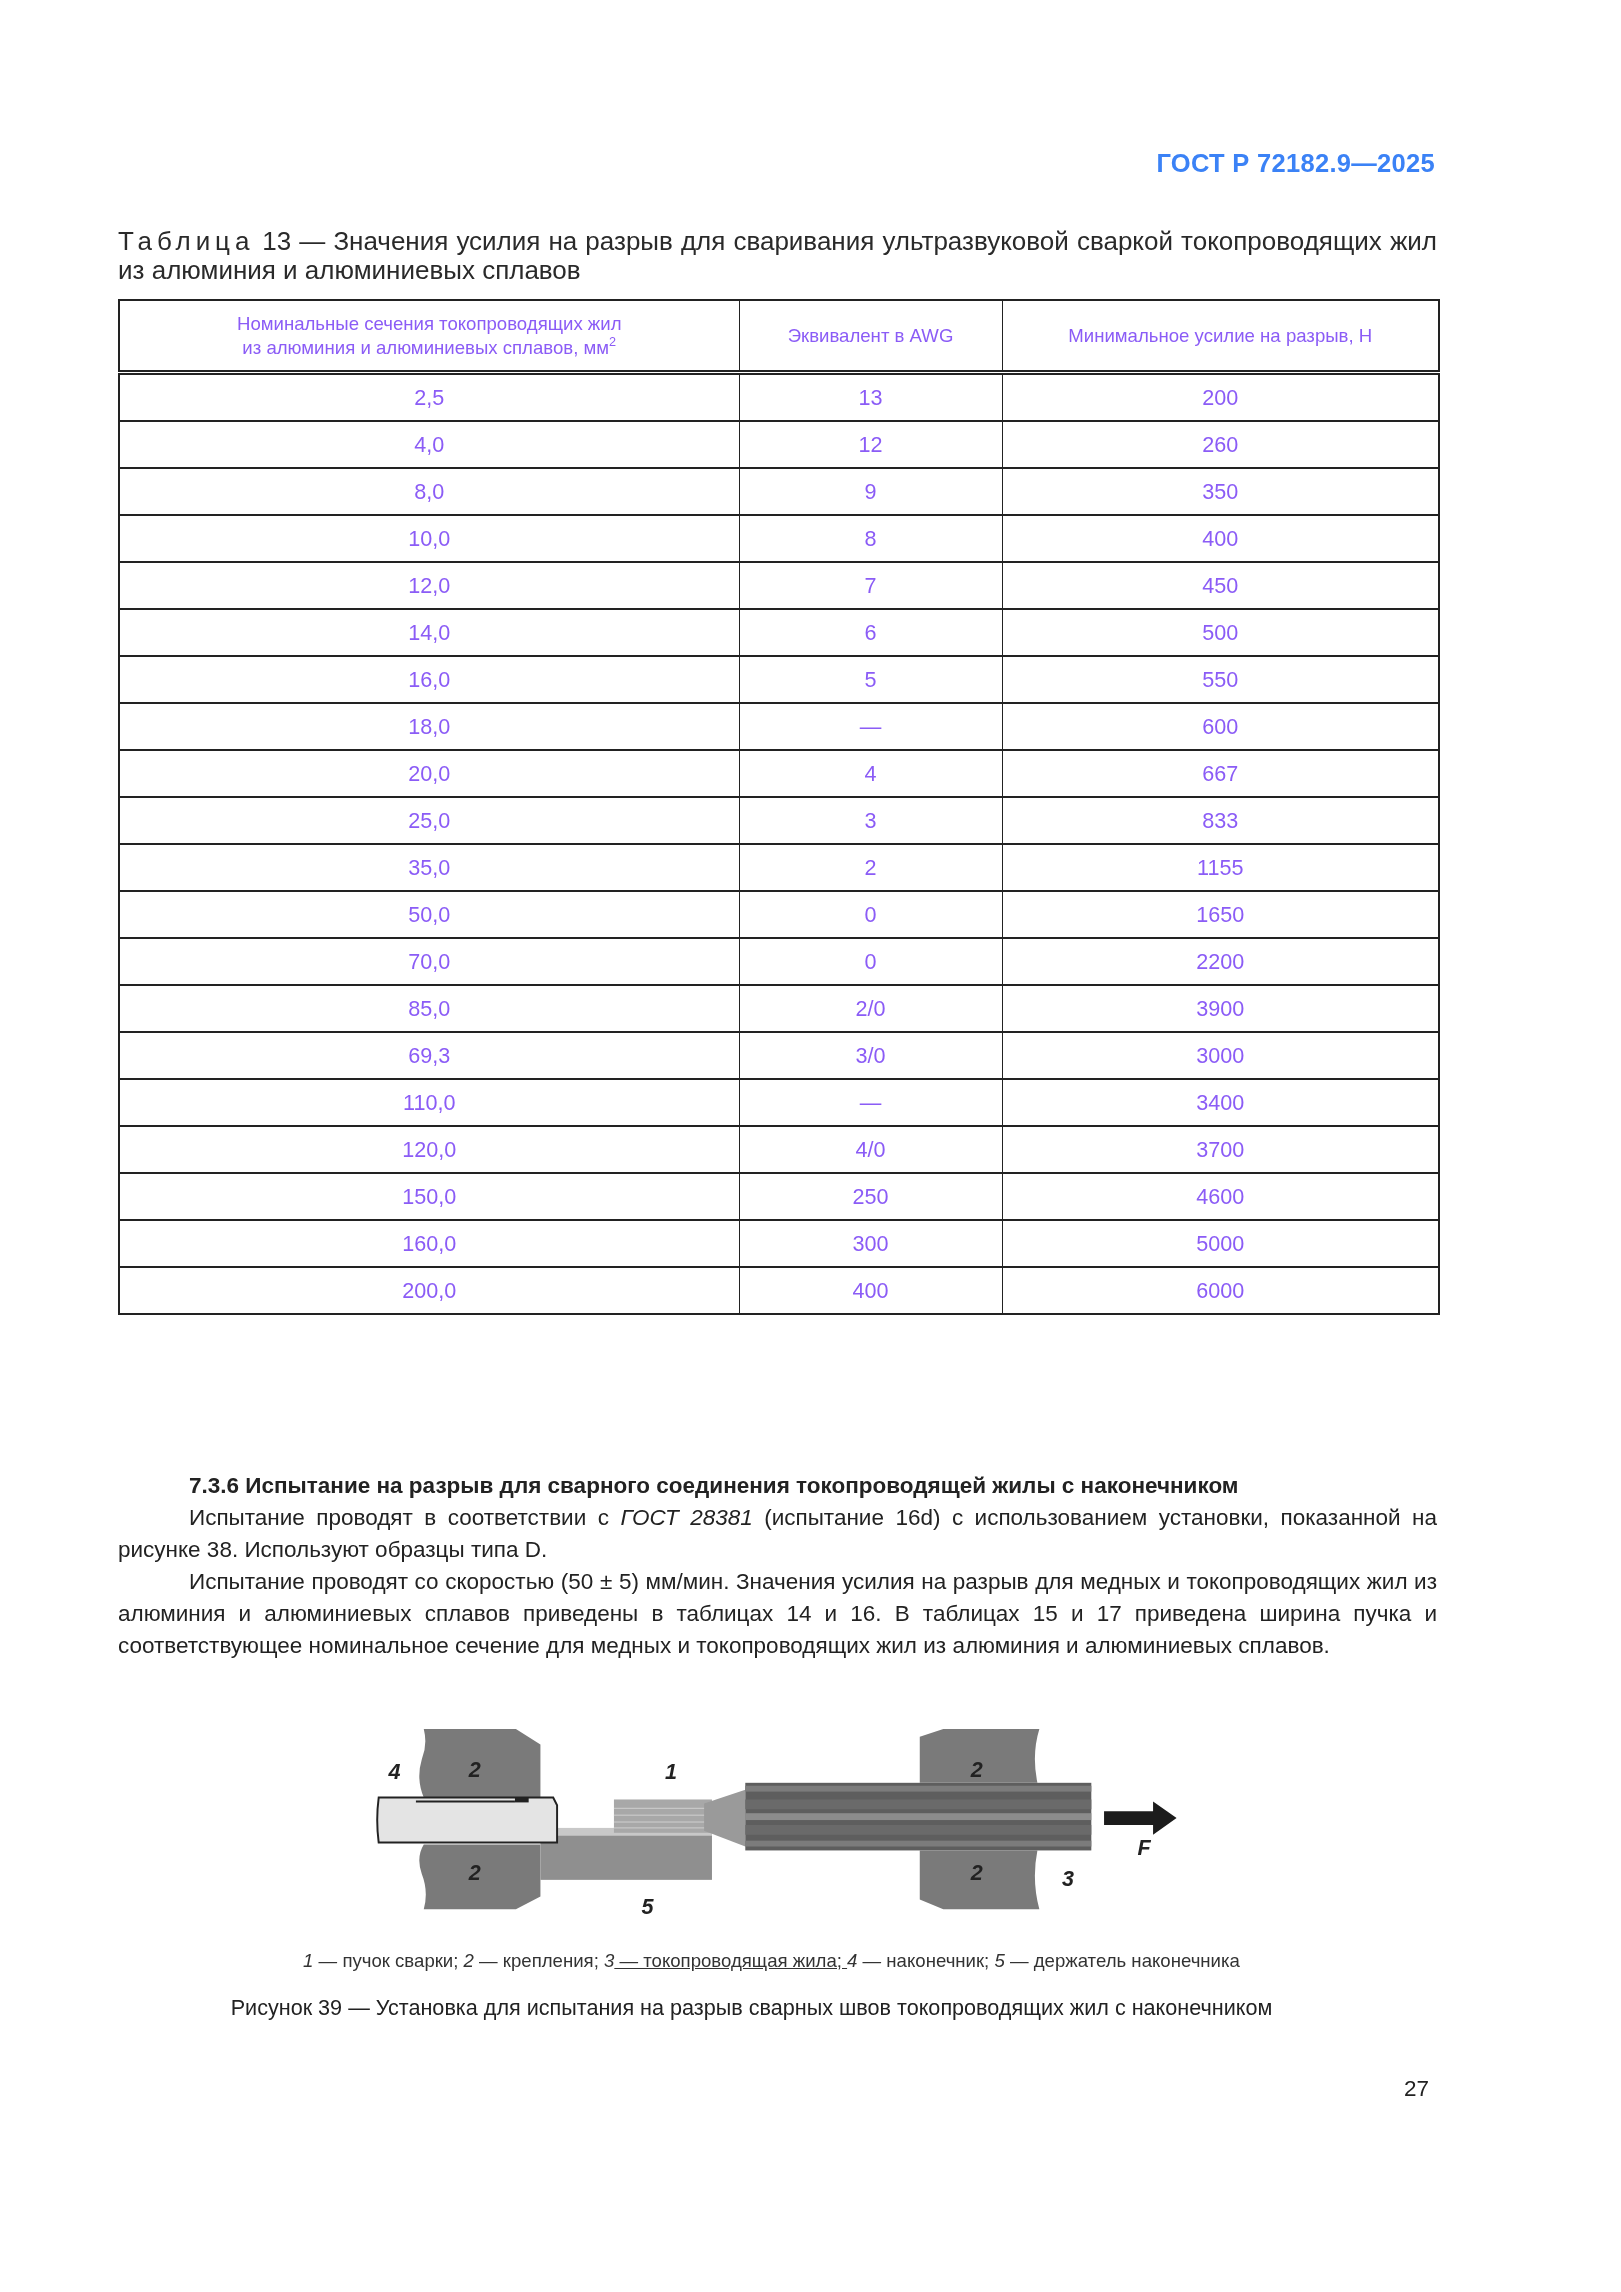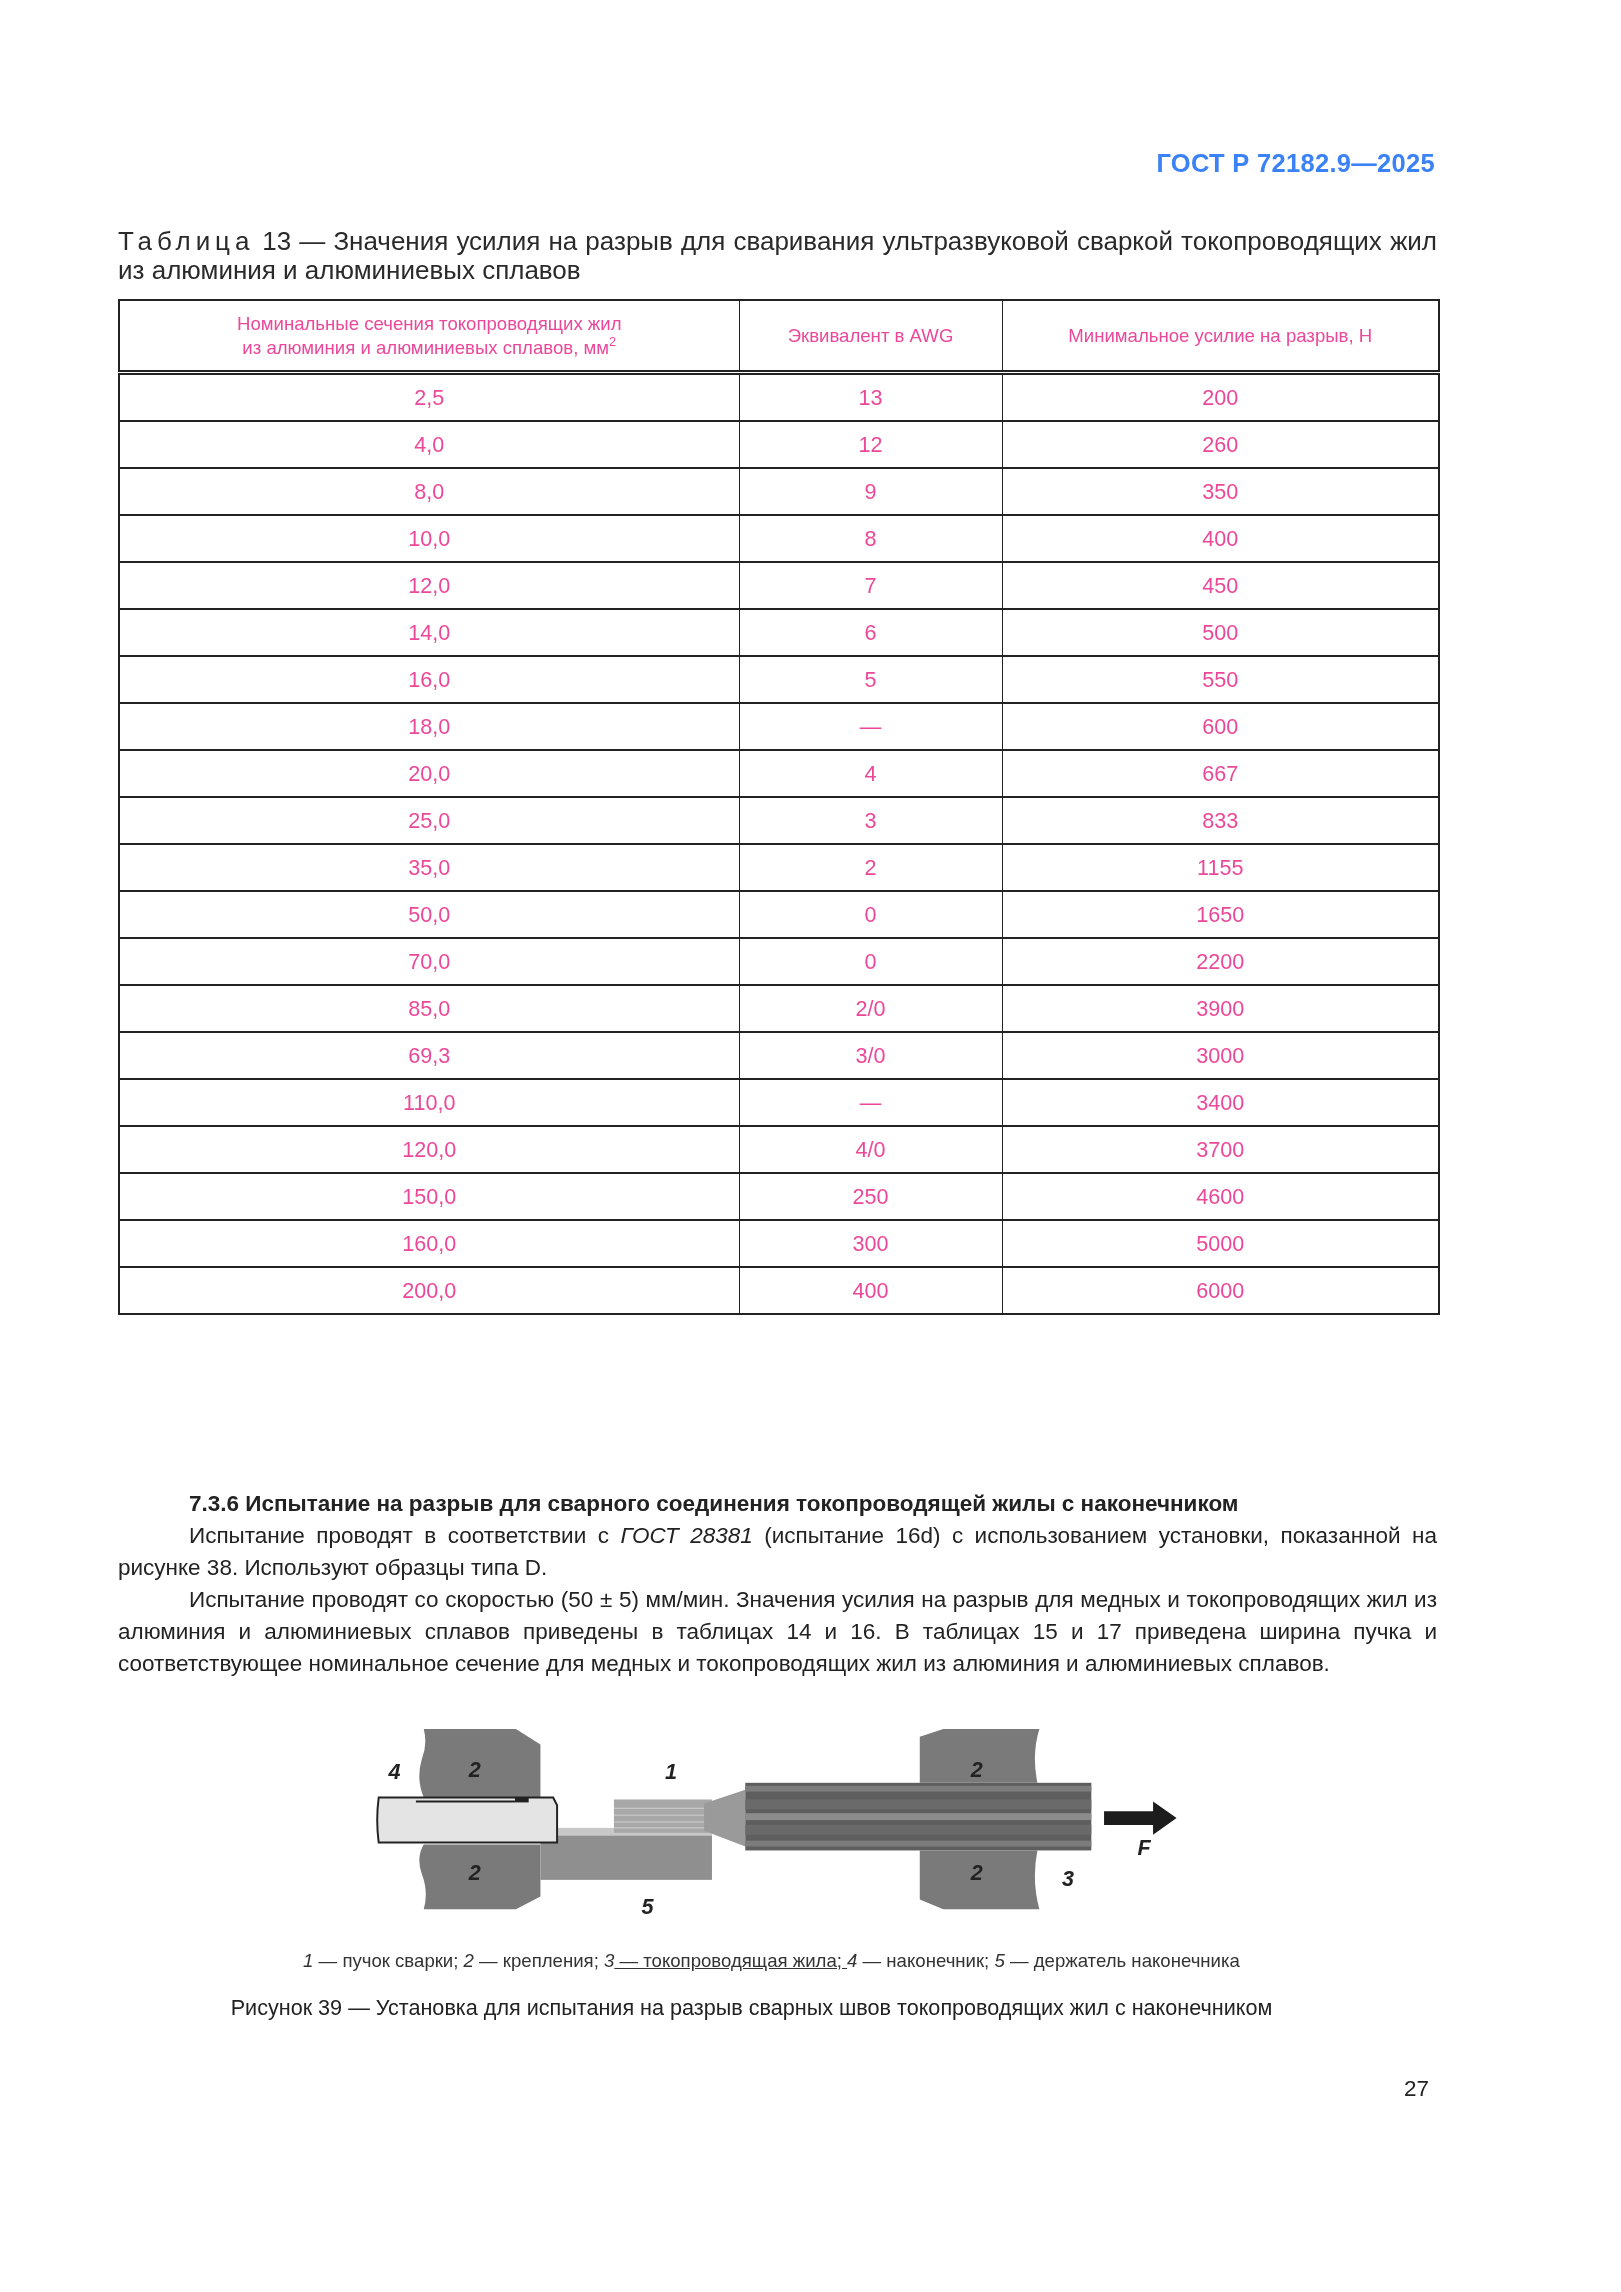--- a/index.html
+++ b/index.html
@@ -13,21 +13,21 @@
     letter-spacing: 0.3px;
   }
   .table-caption {
     position: absolute; top: 227px; left: 118px; width: 1319px;
     font-size: 26px; line-height: 29px; text-align: justify; color: #2a2a2a;
   }
   .table-caption .spaced { letter-spacing: 4.9px; }
   table.data-table {
     position: absolute; top: 299px; left: 118px; width: 1320px;
     border-collapse: collapse; table-layout: fixed;
-    font-size: 21.6px; color: #ec4899;
+    font-size: 21.6px; color: #8b5cf6;
   }
   table.data-table col.c1 { width: 620px; }
   table.data-table col.c2 { width: 263px; }
   table.data-table col.c3 { width: 437px; }
   table.data-table th {
     font-weight: normal; font-size: 18.6px; line-height: 23.5px;
     height: 69px; padding: 0 9.8px;
     border: 2px solid #222; border-bottom: 5.9px double #222;
     border-left-width: 1.5px; border-right-width: 1.5px;
   }
@@ -42,21 +42,21 @@
   table.data-table td:first-child { border-left-width: 2.9px; }
   table.data-table td:last-child { border-right-width: 2.9px; }
   sup { font-size: 12.7px; vertical-align: 7.8px; line-height: 0; }
 
   .section {
     position: absolute; top: 1470px; left: 118px; width: 1319px;
     font-size: 22.5px; line-height: 32px; color: #222;
     text-align: justify;
   }
   .section p { margin: 0; text-indent: 71px; }
-  .section .heading { font-weight: bold; margin-bottom: 0; margin-top: 18px; }
+  .section .heading { font-weight: bold; margin-bottom: 0; }
   .section em { font-style: italic; }
   .fig-svg { position: absolute; left: 363px; top: 1720px; }
   .legend {
     position: absolute; top: 1950px; left: 0; width: 1621px; text-align: center;
     font-size: 18.6px; color: #333; margin-left: -39px;
   }
   .legend i { font-style: italic; }
   .fig-caption {
     position: absolute; top: 1995px; left: 0; width: 1621px; text-align: center;
     font-size: 21.6px; color: #222; margin-left: -59px;

